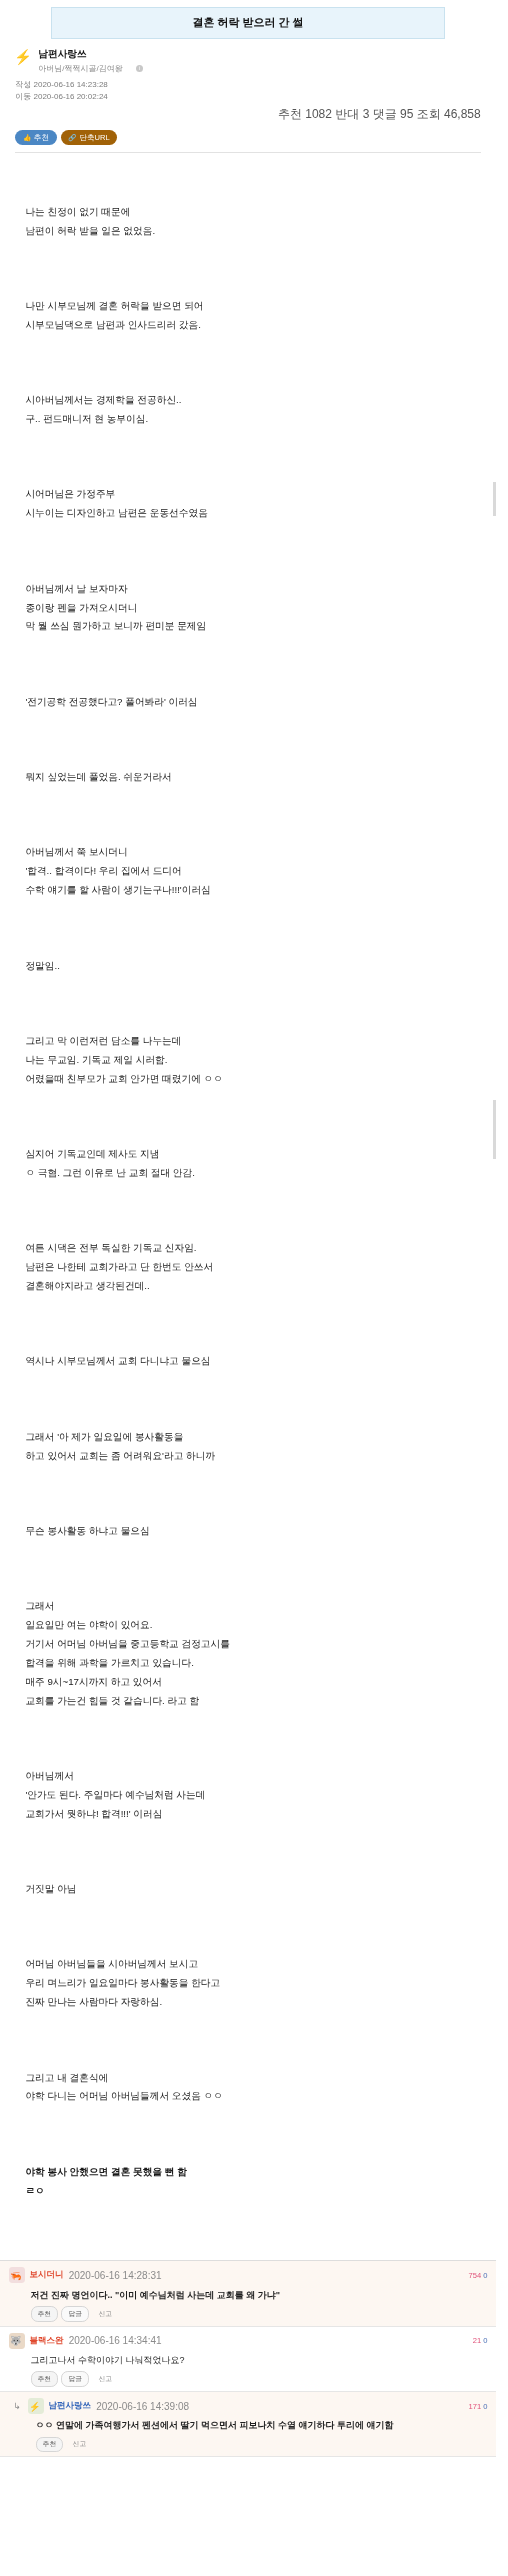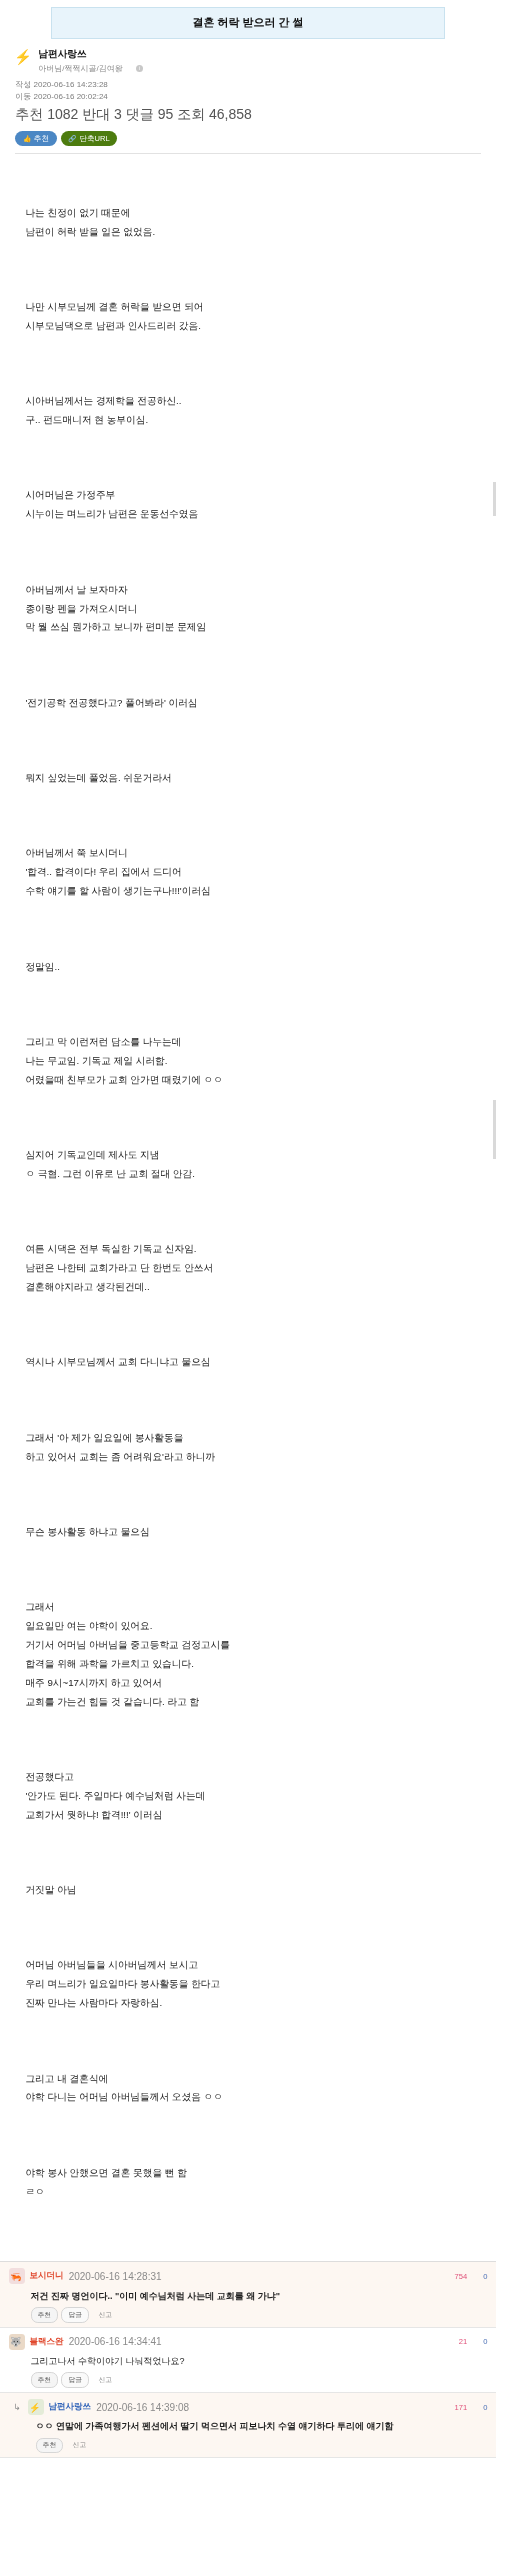--- a/index.html
+++ b/index.html
@@ -38,42 +38,42 @@
     font-size:14.4px; color:#111; line-height:1;
   }
   .author-col { display:flex; flex-direction:column; gap:1.7px; padding-top:0.8px;}
   .author-name { font-size:9.7px; font-weight:bold; color:#111; }
   .author-sub { font-size:8px; color:#8a8a8a; display:flex; align-items:center; gap:13px;}
   .ip-badge {
     display:inline-block; width:7.6px; height:7.6px; border-radius:50%;
     background:#c8c8c8; color:#fff; font-size:6px; line-height:7.6px; text-align:center;
   }
   .date-lines { margin-top:5.1px; font-size:8px; color:#7d7d7d; line-height:1.55; }
-  .stat-line { margin-top:2.5px; font-size:14px; color:#555; }
+  .stat-line { margin-top:2.5px; font-size:12px; color:#555;text-align:right; }
 
   .btn-row { margin-top:6.8px; display:flex; gap:4.2px; }
   .pill {
     display:inline-flex; align-items:center; gap:2.5px;
     background:#4b87c4; color:#fff; font-size:7.6px;
     border-radius:7.6px; padding:2.5px 7.6px; border:none; cursor:pointer;
     font-family:"Liberation Sans", sans-serif;
   }
-  .pill.dark { background:#4d7c0f; }
+  .pill.dark { background:#a16207; }
   .pill .g { font-size:6.8px; }
 
   
   .content {
     margin:12px 25.4px 0 25.4px;
     font-size:9.7px;
     line-height:1.95;
     color:#1a1a1a;
     white-space:pre-wrap;
   }
   .para { margin:0 0 18.6px 0; }
-  .para:last-child { margin-bottom:0; }
+  .para:last-child { margin-bottom:0;font-weight:bold; }
 
   
   .edge-tick { position:absolute; right:0; width:3.4px; background:#d9d9d9; }
 
   
   .comments { margin-top:22px; border-top:0.8px solid #ddd; }
   .comment {
     border-bottom:0.8px solid #e6e6e6;
     padding:6px 8.5px 4.2px 8.5px;
   }
@@ -82,21 +82,21 @@
   .avatar {
     width:16px; height:16px; border-radius:3.4px; background:#f2dede;
     display:flex; align-items:center; justify-content:center; font-size:9.3px;
     overflow:hidden; flex:0 0 auto;
   }
   .avatar.a2 { background:#ead9c7; }
   .avatar.a3 { background:#e4ecd8; }
   .c-name { font-size:8.5px; font-weight:bold; color:#e04a2f; }
   .c-name.blue { color:#2f62b8; }
   .c-date { font-size:10px; color:#8b8b8b;text-align:center; }
-  .c-right { margin-left:auto; display:flex; align-items:flex-end; gap:16px; font-size:7.6px; color:#777;}
+  .c-right { margin-left:auto; display:flex; align-items:flex-end; gap:2px; font-size:7.6px; color:#777;}
   .c-right .up { color:#e0527a; }
   .c-right .down { color:#4b6fb5; }
   .c-body { font-size:9px; color:#1f1f1f; line-height:1.6; margin:4.2px 0 4.2px 22px; }
   .c-body.bold { font-weight:bold; }
   .c-actions { margin-left:22px; display:flex; gap:3.4px; align-items:center; }
   .mini {
     font-size:6.8px; padding:1.7px 6px; border-radius:6.8px;
     border:0.8px solid #d6d6d6; background:#fafafa; color:#555; cursor:pointer;
     display:inline-flex; align-items:center; gap:1.7px;
     font-family:"Liberation Sans", sans-serif;
@@ -142,21 +142,21 @@
   </div>
 
   <div class="content">
     <p class="para">나는 친정이 없기 때문에
 남편이 허락 받을 일은 없었음.</p>
     <p class="para">나만 시부모님께 결혼 허락을 받으면 되어
 시부모님댁으로 남편과 인사드리러 갔음.</p>
     <p class="para">시아버님께서는 경제학을 전공하신..
 구.. 펀드매니저 현 농부이심.</p>
     <p class="para">시어머님은 가정주부
-시누이는 며느리가 남편은 운동선수였음</p>
+시누이는 디자인하고 남편은 운동선수였음</p>
     <p class="para">아버님께서 날 보자마자
 종이랑 펜을 가져오시더니
 막 뭘 쓰심 뭔가하고 보니까 편미분 문제임</p>
     <p class="para">'전기공학 전공했다고? 풀어봐라' 이러심</p>
     <p class="para">뭐지 싶었는데 풀었음. 쉬운거라서</p>
     <p class="para">아버님께서 쭉 보시더니
 '합격.. 합격이다! 우리 집에서 드디어
 수학 얘기를 할 사람이 생기는구나!!!'이러심</p>
     <p class="para">정말임..</p>
     <p class="para">그리고 막 이런저런 담소를 나누는데
@@ -170,21 +170,21 @@
     <p class="para">역시나 시부모님께서 교회 다니냐고 물으심</p>
     <p class="para">그래서 '아 제가 일요일에 봉사활동을
 하고 있어서 교회는 좀 어려워요'라고 하니까</p>
     <p class="para">무슨 봉사활동 하냐고 물으심</p>
     <p class="para">그래서
 일요일만 여는 야학이 있어요.
 거기서 어머님 아버님을 중고등학교 검정고시를
 합격을 위해 과학을 가르치고 있습니다.
 매주 9시~17시까지 하고 있어서
 교회를 가는건 힘들 것 같습니다. 라고 함</p>
-    <p class="para">전공했다고
+    <p class="para">아버님께서
 '안가도 된다. 주일마다 예수님처럼 사는데
 교회가서 뭣하냐! 합격!!!' 이러심</p>
     <p class="para">거짓말 아님</p>
     <p class="para">어머님 아버님들을 시아버님께서 보시고
 우리 며느리가 일요일마다 봉사활동을 한다고
 진짜 만나는 사람마다 자랑하심.</p>
     <p class="para">그리고 내 결혼식에
 야학 다니는 어머님 아버님들께서 오셨음 ㅇㅇ</p>
     <p class="para">야학 봉사 안했으면 결혼 못했을 뻔 함
 ㄹㅇ</p>

